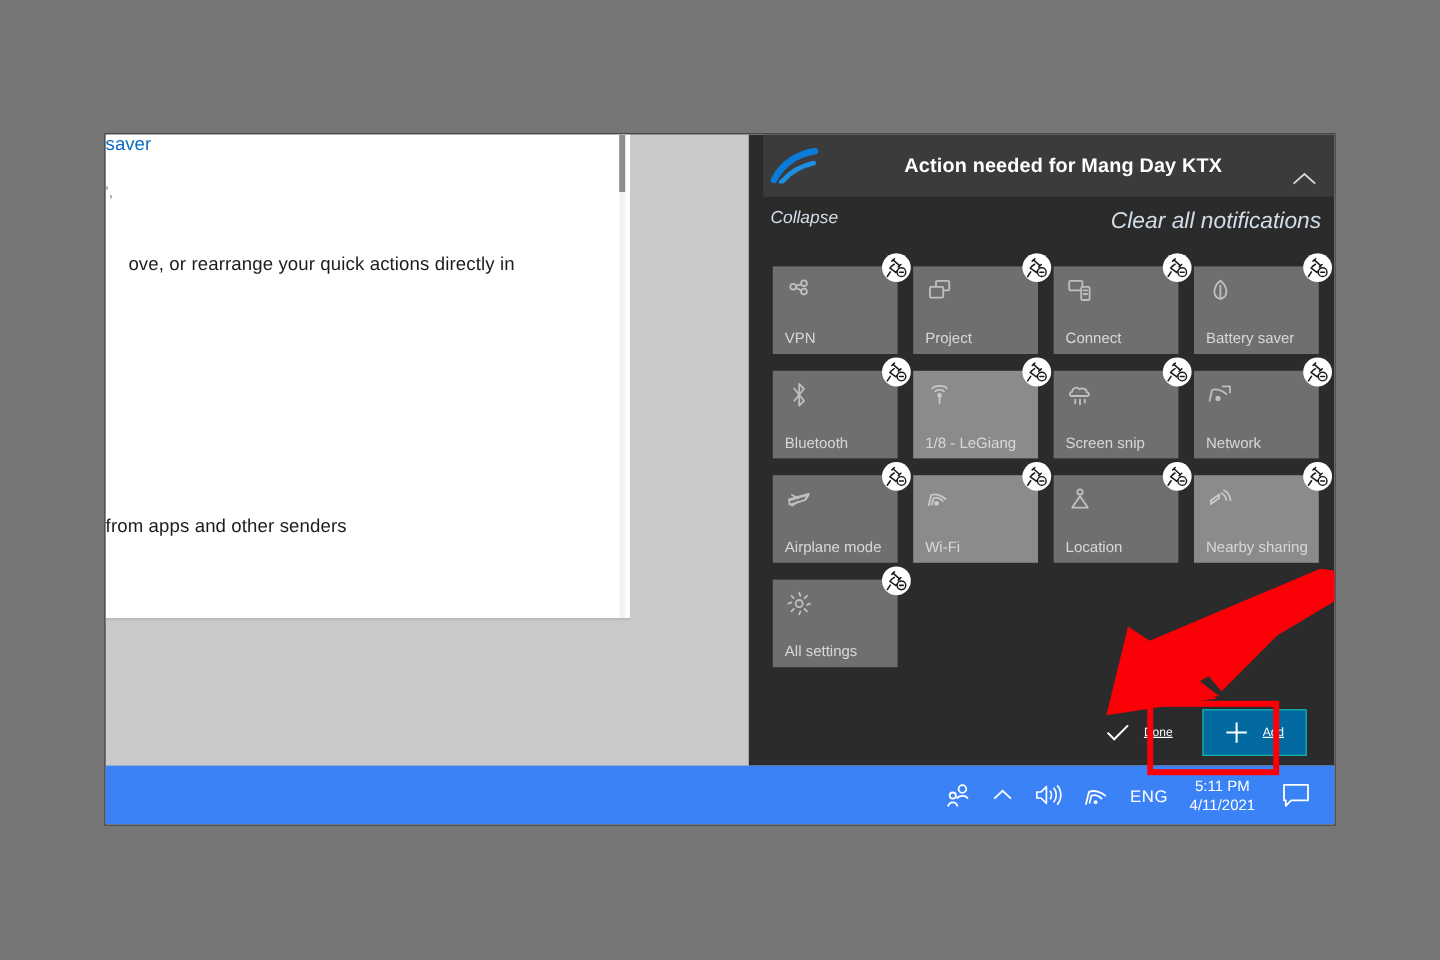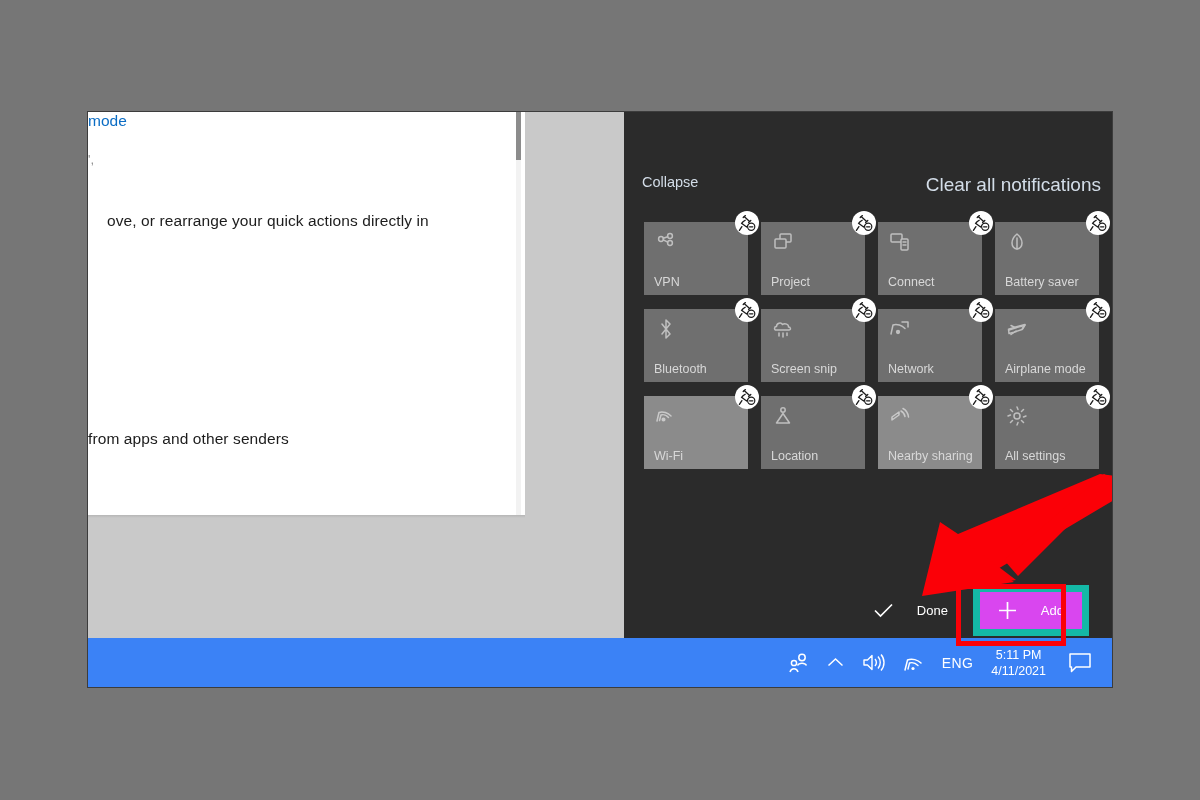--- a/index.html
+++ b/index.html
@@ -131,20 +131,21 @@
     justify-content: center;
   }
 
   
   #links-row {
     position: absolute;
     left: 0px;
     top: 62px;
     width: 488px;
     height: 26px;
+    font-style: italic;
   }
   #collapse-link {
     position: absolute;
     left: 18px;
     top: 0px;
     color: #d3dde8;
     font-size: 14.5px;
     cursor: pointer;
   }
   #clear-link {
@@ -218,31 +219,32 @@
     height: 56px;
     display: flex;
     align-items: center;
     justify-content: flex-end;
     padding-right: 23px;
     box-sizing: border-box;
   }
   .pbtn {
     display: flex;
     align-items: center;
-    gap: 24px;
+    gap: 12px;
     color: #ffffff;
-    font-size: 13px;
+    font-size: 10px;
     padding: 9px 14px;
     cursor: pointer;
     border: 1px solid transparent;
     box-sizing: border-box;
+    text-decoration: underline;
   }
   #add-button {
-    background: #d946ef;
-    border: 7px solid #14b8a6;
+    background: #0369a1;
+    border: 1px solid #14b8a6;
     margin-left: 10px;
     padding: 9px 18px;
   }
 
   
   #add-highlight {
     position: absolute;
     left: 868px;
     top: 472px;
     width: 110px;
@@ -312,31 +314,45 @@
 </head>
 <body>
 
 <div id="stage">
 
   <div id="shot">
 
     <div id="settings-window">
       <div class="txt faint" style="left:0px; top:40px;">',</div>
       <div class="txt" style="left:0px; top:100px;padding-left:19px;">ove, or rearrange your quick actions directly in</div>
-      <div class="link" style="left:0px; top:180px;">mode</div>
+      <div class="link" style="left:0px; top:180px;">saver</div>
       <div class="txt" style="left:0px; top:318px;">from apps and other senders</div>
 
       <div id="win-scrollbar">
         <div id="win-scroll-thumb"></div>
       </div>
     </div>
     <div id="win-shadow"></div>
 
     <div id="action-center">
 
+      <div id="notif-header">
+        <div id="notif-icon">
+          <svg width="44" height="30" viewBox="0 0 44 30">
+            <path d="M4 27 C11 13, 24 5, 38 3" stroke="#0a7cd8" stroke-width="5.5" fill="none" stroke-linecap="round"></path>
+            <path d="M10 29 C17 21, 27 15, 37 13" stroke="#1e8fe0" stroke-width="4" fill="none" stroke-linecap="round"></path>
+          </svg>
+        </div>
+        <div id="notif-title">Action needed for Mang Day KTX</div>
+        <div id="notif-chevron">
+          <svg width="22" height="14" viewBox="0 0 22 14">
+            <path d="M2 11 L11 3 L20 11" stroke="#d8d8d8" stroke-width="1.6" fill="none"></path>
+          </svg>
+        </div>
+      </div>
 
       <div id="links-row">
         <div id="collapse-link">Collapse</div>
         <div id="clear-link">Clear all notifications</div>
       </div>
 
       <div id="qa-grid">
           <div class="tile">
             <div class="tile-icon">
               <svg width="24" height="24" viewBox="0 0 24 24" fill="none" stroke="#f0f0f0" stroke-width="1.5" stroke-linecap="round" stroke-linejoin="round">
@@ -428,20 +444,44 @@
               </svg>
             </div>
           </div>
           <div class="tile">
             <div class="tile-icon">
               <svg width="24" height="24" viewBox="0 0 24 24" fill="none" stroke="#f0f0f0" stroke-width="1.5" stroke-linecap="round" stroke-linejoin="round">
                 <path d="M8 7 L16 17 L12 21 V3 L16 7 L8 17"></path>
               </svg>
             </div>
             <div class="tile-label">Bluetooth</div>
+            <div class="unpin-badge">
+              <svg width="18" height="18" viewBox="0 0 18 18">
+                <g stroke="#1b1b1b" stroke-width="1.3" fill="none" stroke-linecap="round">
+                  <path d="M6.2 2.6 L11.6 7.4"></path>
+                  <path d="M5.2 3.6 L7.4 1.6"></path>
+                  <path d="M10.6 8.4 L12.8 6.4"></path>
+                  <path d="M7.2 6.2 C5.4 7.2, 4.2 8.4, 3.6 9.4 L8.6 13 C9.4 12.2, 10.6 11, 11.6 9.6"></path>
+                  <path d="M3.9 12.6 L1.4 16.4"></path>
+                </g>
+                <circle cx="13.2" cy="12.8" r="3.6" fill="#ffffff" stroke="#1b1b1b" stroke-width="1.2"></circle>
+                <path d="M11.6 12.8 H14.8" stroke="#1b1b1b" stroke-width="1.3" stroke-linecap="round"></path>
+              </svg>
+            </div>
+          </div>
+          <div class="tile lighter">
+            <div class="tile-icon">
+              <svg width="24" height="24" viewBox="0 0 24 24" fill="none" stroke="#f0f0f0" stroke-width="1.5" stroke-linecap="round" stroke-linejoin="round">
+                <path d="M12 11 V19"></path>
+                <path d="M8.5 9 C9.5 7.5, 14.5 7.5, 15.5 9"></path>
+                <path d="M6 6.5 C8 4, 16 4, 18 6.5"></path>
+                <circle cx="12" cy="12.5" r="1.2" fill="#f0f0f0"></circle>
+              </svg>
+            </div>
+            <div class="tile-label">1/8 - LeGiang</div>
             <div class="unpin-badge">
               <svg width="18" height="18" viewBox="0 0 18 18">
                 <g stroke="#1b1b1b" stroke-width="1.3" fill="none" stroke-linecap="round">
                   <path d="M6.2 2.6 L11.6 7.4"></path>
                   <path d="M5.2 3.6 L7.4 1.6"></path>
                   <path d="M10.6 8.4 L12.8 6.4"></path>
                   <path d="M7.2 6.2 C5.4 7.2, 4.2 8.4, 3.6 9.4 L8.6 13 C9.4 12.2, 10.6 11, 11.6 9.6"></path>
                   <path d="M3.9 12.6 L1.4 16.4"></path>
                 </g>
                 <circle cx="13.2" cy="12.8" r="3.6" fill="#ffffff" stroke="#1b1b1b" stroke-width="1.2"></circle>

